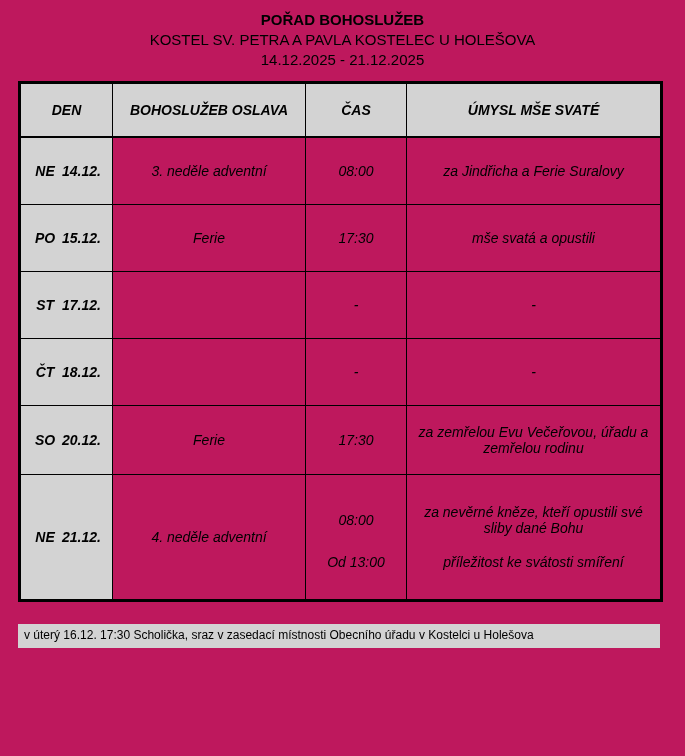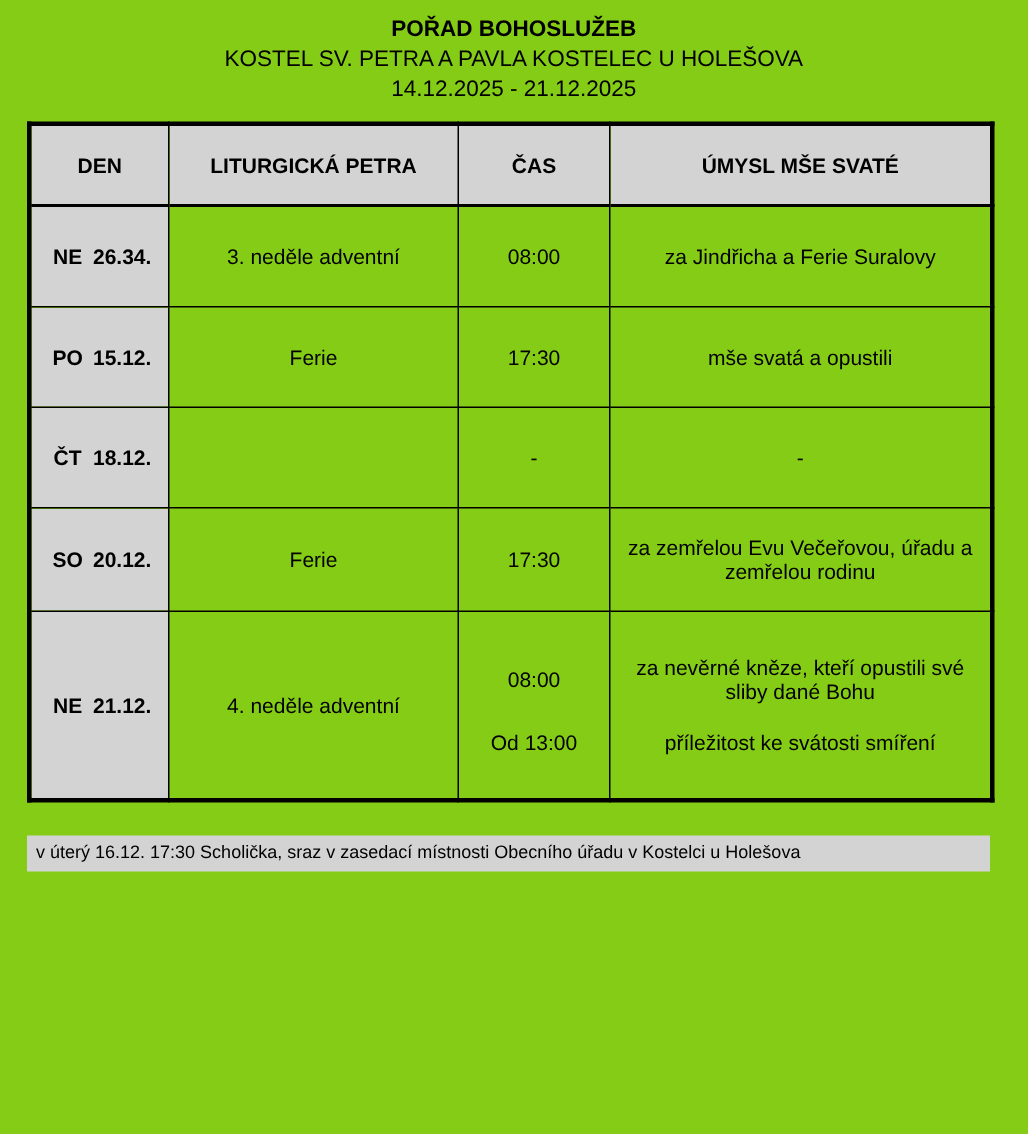--- a/index.html
+++ b/index.html
@@ -6,21 +6,21 @@
     margin: 0;
     padding: 0;
     background: #ffffff;
     font-family: "Liberation Sans", sans-serif;
     color: #000000;
   }
   .page {
     position: relative;
     width: 685px;
     height: 756px;
-    background: #84cc16;
+    background: #be185d;
     overflow: hidden;
   }
   .title-block {
     text-align: center;
     padding-top: 10px;
   }
   .title-line1 {
     font-size: 15px;
     font-weight: bold;
     margin: 0;
@@ -47,20 +47,21 @@
     border: 3px solid #000000;
   }
   table.schedule th,
   table.schedule td {
     border: 1px solid #000000;
     font-size: 14px;
     text-align: center;
     vertical-align: middle;
     padding: 18px 4px;
     overflow: hidden;
+    font-style: italic;
   }
   table.schedule th {
     background: #d3d3d3;
     font-weight: bold;
     height: 16px;
     border-bottom: 2px solid #000000;
   }
   td.day-cell {
     background: #d3d3d3;
     font-weight: bold;
@@ -129,48 +130,57 @@
   <table class="schedule">
     <colgroup>
       <col style="width:93px">
       <col style="width:193px">
       <col style="width:101px">
       <col style="width:255px">
     </colgroup>
     <thead>
       <tr>
         <th class="day-head">DEN</th>
-        <th>LITURGICKÁ PETRA</th>
+        <th>BOHOSLUŽEB OSLAVA</th>
         <th>ČAS</th>
         <th>ÚMYSL MŠE SVATÉ</th>
       </tr>
     </thead>
     <tbody>
 
       <tr class="row-std">
         <td class="day-cell">
           <span class="day-abbrev">NE</span>
-          <span class="day-date">26.34.</span>
+          <span class="day-date">14.12.</span>
         </td>
         <td>3. neděle adventní</td>
         <td>08:00</td>
         <td>za Jindřicha a Ferie Suralovy</td>
       </tr>
 
       <tr class="row-std">
         <td class="day-cell">
           <span class="day-abbrev">PO</span>
           <span class="day-date">15.12.</span>
         </td>
         <td>Ferie</td>
         <td>17:30</td>
         <td>mše svatá a opustili</td>
       </tr>
 
 
+      <tr class="row-std">
+        <td class="day-cell">
+          <span class="day-abbrev">ST</span>
+          <span class="day-date">17.12.</span>
+        </td>
+        <td></td>
+        <td>-</td>
+        <td>-</td>
+      </tr>
 
       <tr class="row-std">
         <td class="day-cell">
           <span class="day-abbrev">ČT</span>
           <span class="day-date">18.12.</span>
         </td>
         <td></td>
         <td>-</td>
         <td>-</td>
       </tr>

